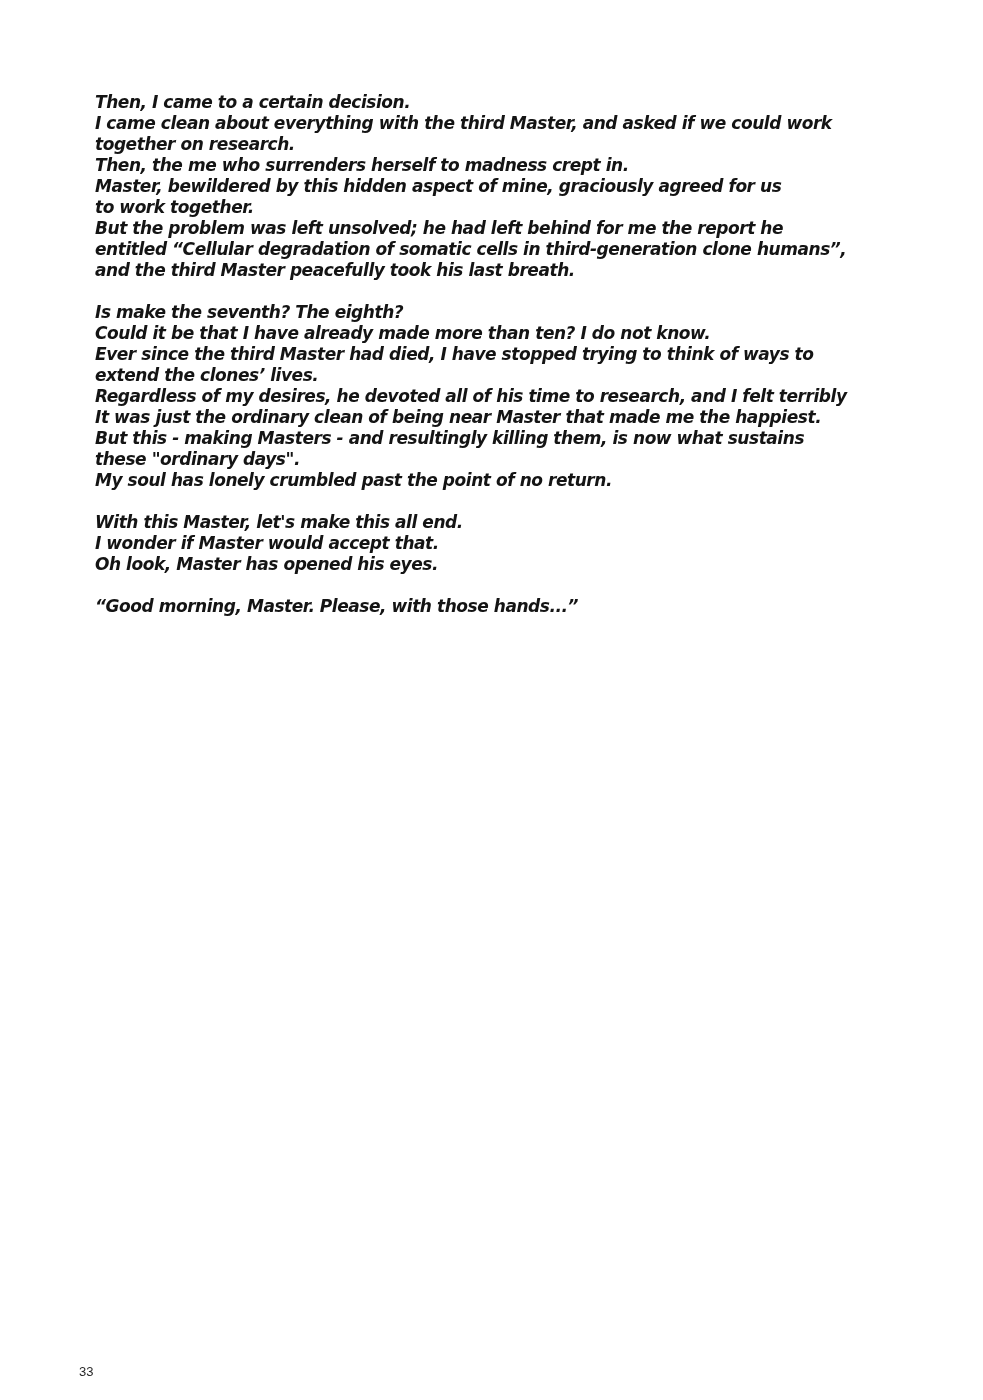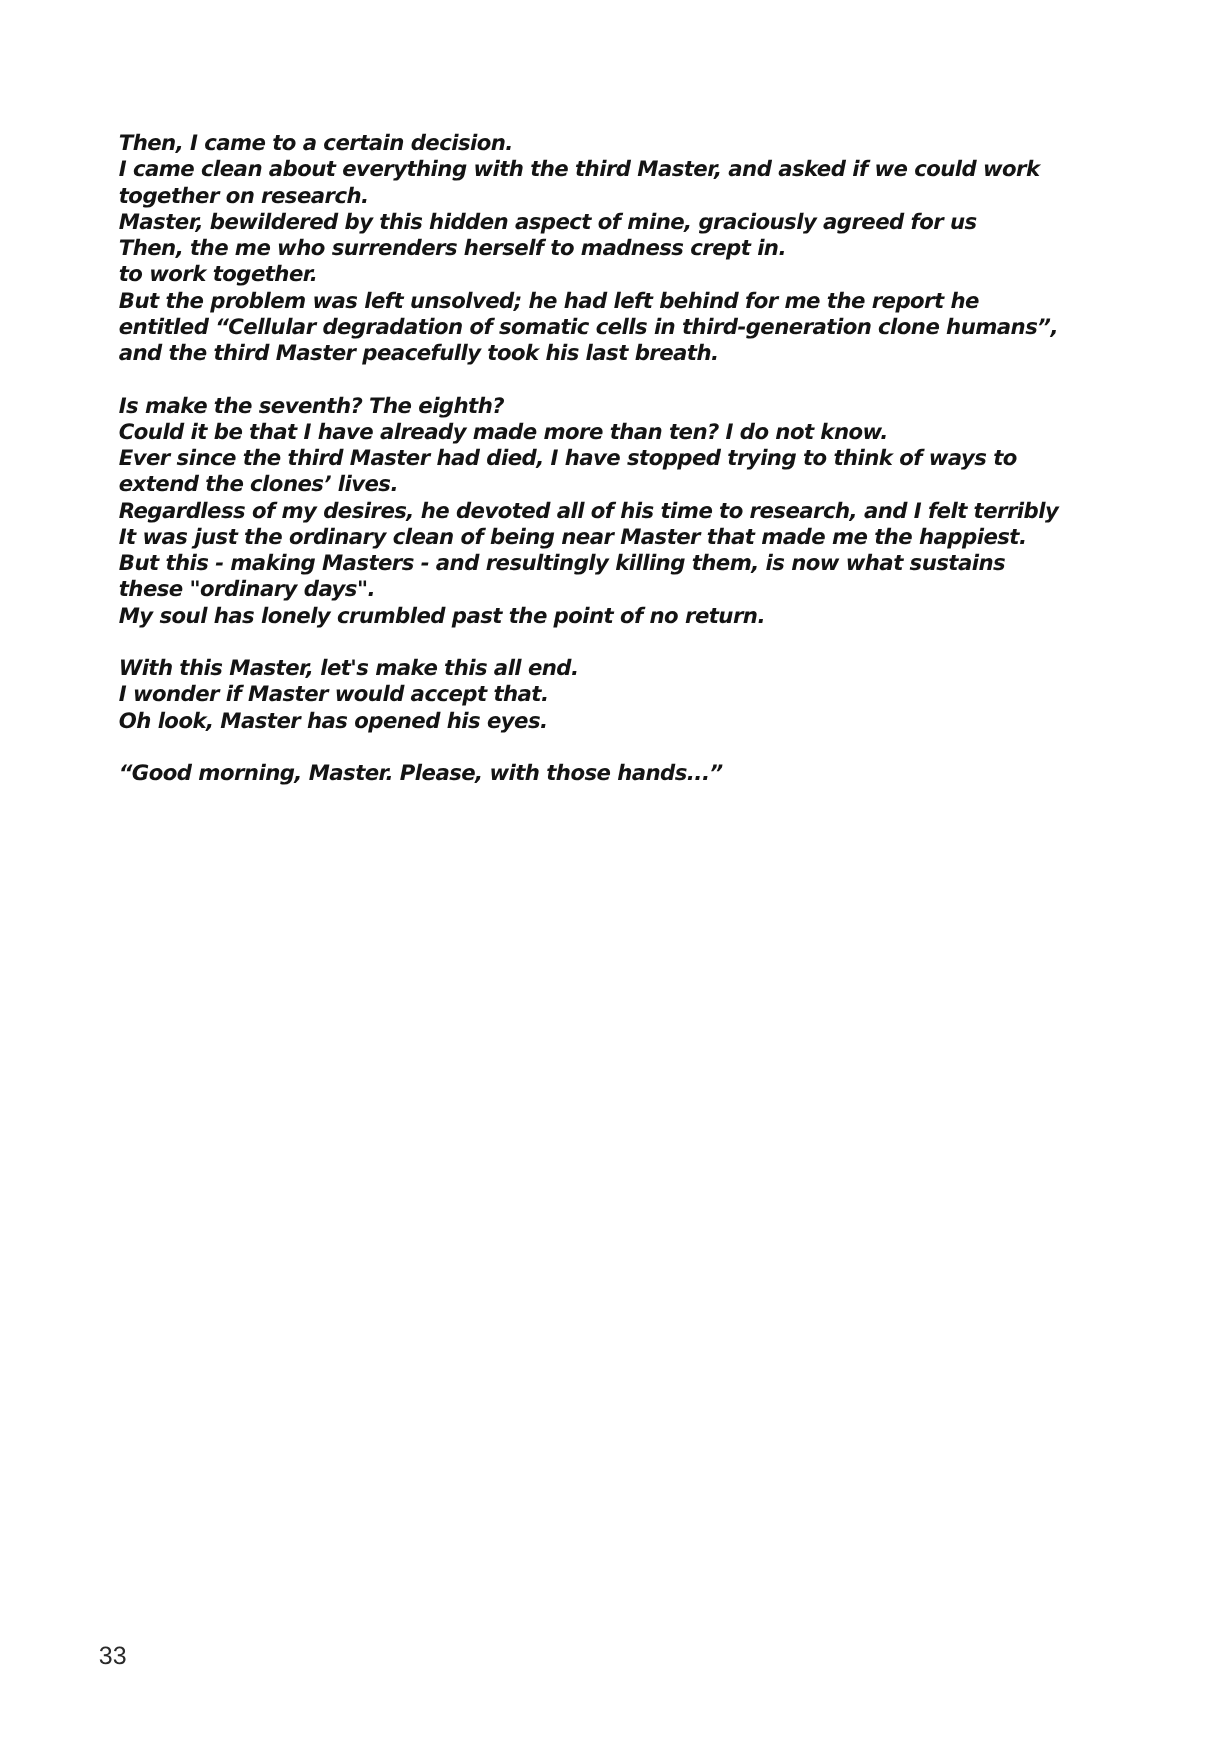--- a/index.html
+++ b/index.html
@@ -10,21 +10,21 @@
   .doc-page {
     position: relative;
     width: 983px;
     height: 1400px;
     background: #ffffff;
     overflow: hidden;
   }
   .text-block {
     position: absolute;
     left: 95px;
-    top: 105px;
+    top: 92px;
     font-family: "DejaVu Sans", sans-serif;
     font-style: italic;
     font-weight: bold;
     font-size: 17px;
     line-height: 21px;
     letter-spacing: -0.45px;
     color: #141414;
     white-space: nowrap;
   }
   .para {
@@ -32,40 +32,40 @@
   }
   .para:last-child {
     margin-bottom: 13px;
   }
   .line {
     height: 21px;
   }
   .page-number {
     position: absolute;
     left: 79px;
-    top: 1314px;
+    top: 1364px;
     font-family: "Liberation Sans", sans-serif;
     font-style: normal;
     font-weight: normal;
-    font-size: 20px;
+    font-size: 13px;
     color: #2a2a2a;
   }
 </style>
 </head>
 <body>
 
 <div class="doc-page">
   <div class="text-block">
 
     <div class="para">
       <div class="line">Then, I came to a certain decision.</div>
       <div class="line">I came clean about everything with the third Master, and asked if we could work</div>
       <div class="line">together on research.</div>
+      <div class="line">Then, the me who surrenders herself to madness crept in.</div>
       <div class="line">Master, bewildered by this hidden aspect of mine, graciously agreed for us</div>
-      <div class="line">Then, the me who surrenders herself to madness crept in.</div>
       <div class="line">to work together.</div>
       <div class="line">But the problem was left unsolved; he had left behind for me the report he</div>
       <div class="line">entitled “Cellular degradation of somatic cells in third-generation clone humans”,</div>
       <div class="line">and the third Master peacefully took his last breath.</div>
     </div>
 
 
     <div class="para">
       <div class="line">Is make the seventh? The eighth?</div>
       <div class="line">Could it be that I have already made more than ten? I do not know.</div>

